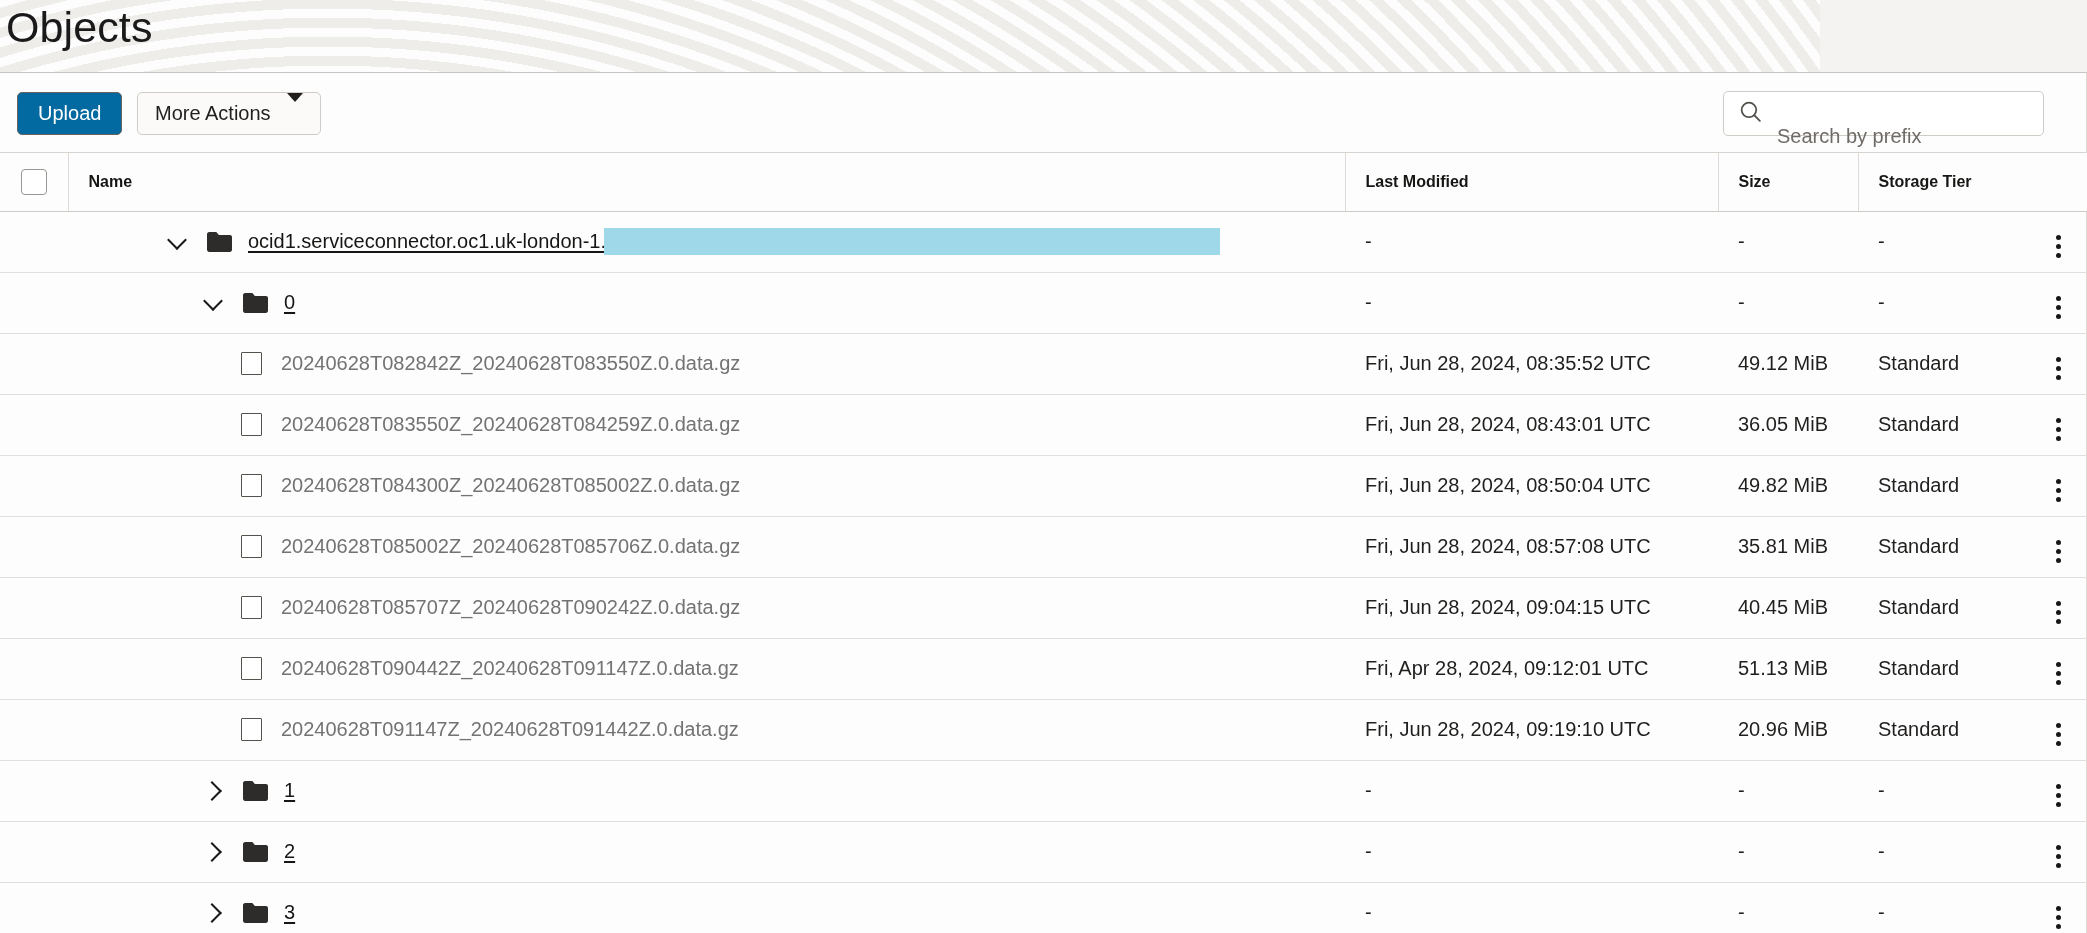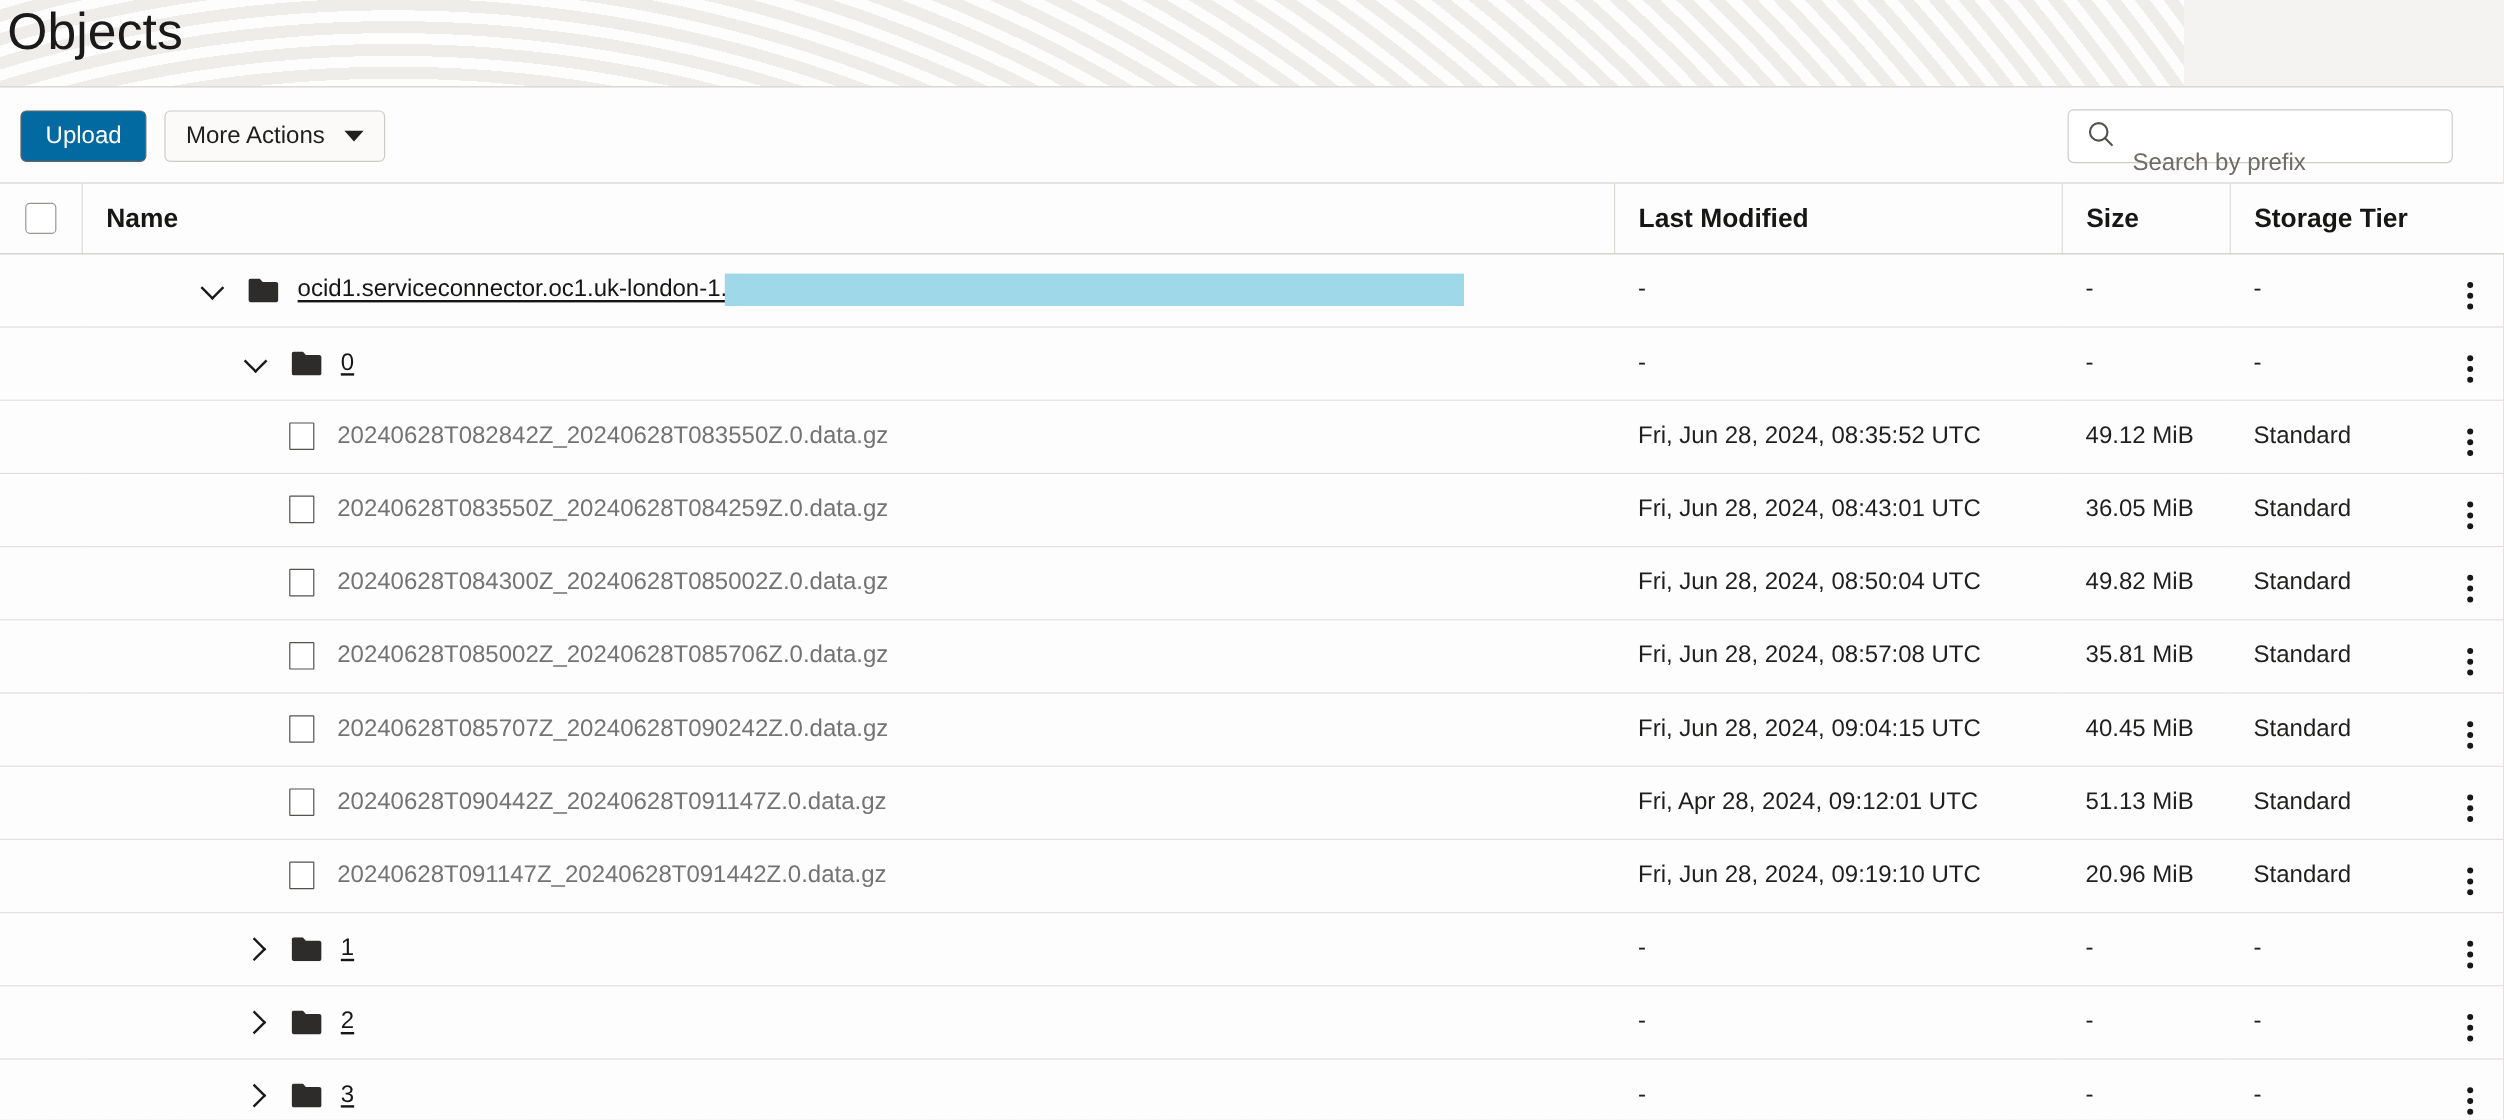--- a/index.html
+++ b/index.html
@@ -78,21 +78,21 @@
     height: 43px;
     padding: 0 17px;
     background: #fbfaf9;
     color: #201f1e;
     border: 1px solid #cfccc8;
     border-radius: 5px;
     font-size: 20px;
     font-family: "Liberation Sans", sans-serif;
     cursor: pointer;
     display: flex;
-    align-items: center;
+    align-items: flex-start;
     gap: 16px;
     line-height: 41px;
   }
   .caret-down {
     width: 0; height: 0;
     border-left: 8px solid transparent;
     border-right: 8px solid transparent;
     border-top: 9px solid #201f1e;
     display: inline-block;
   }
@@ -128,21 +128,21 @@
     width: 100%;
     border-collapse: collapse;
     table-layout: fixed;
     font-size: 20px;
     color: #201f1e;
   }
   table.objects thead th {
     height: 58px;
     background: #fdfdfd;
     font-weight: bold;
-    font-size: 22px;
+    font-size: 16px;
     text-align: left;
     color: #161615;
     border-bottom: 1px solid #cdcac6;
     border-right: 1px solid #dedbd7;
     padding: 0 20px;
     vertical-align: middle;
   }
   table.objects thead th.col-check {
     padding: 0;
     text-align: center;

